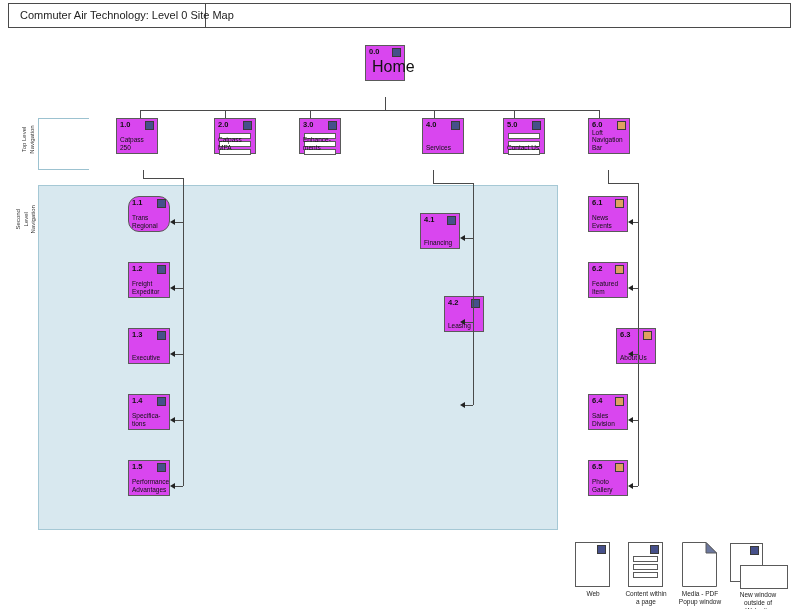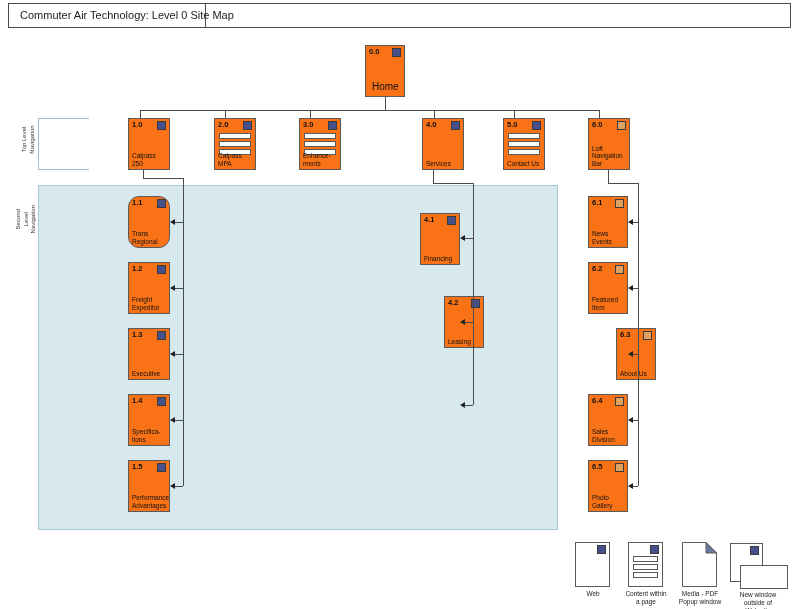--- a/index.html
+++ b/index.html
@@ -3,27 +3,27 @@
 <meta charset="utf-8">
 <style>
   html,body{margin:0;padding:0;background:#fff;}
   #canvas{position:relative;width:793px;height:609px;background:#fff;overflow:hidden;
           font-family:"Liberation Sans","DejaVu Sans",sans-serif;color:#111;}
   
   .band{position:absolute;left:8px;top:3px;width:781px;height:23px;border:1px solid #4a4a4a;background:#fff;}
   .band-divider{position:absolute;left:205px;top:3px;width:1px;height:25px;background:#4a4a4a;}
   .title{position:absolute;left:20px;top:3px;height:25px;line-height:25px;font-size:11px;color:#222;}
   
-  .node{position:absolute;width:42px;height:52px;background:#f97316;border:1px solid #5a5a5a;box-sizing:border-box;}
+  .node{position:absolute;width:42px;height:36px;background:#d946ef;border:1px solid #5a5a5a;box-sizing:border-box;}
   .nid{position:absolute;top:1px;left:3px;font-size:7.5px;font-weight:bold;color:#111;}
   .sq{position:absolute;top:2px;right:3px;width:9px;height:9px;border:1px solid #3a3a3a;box-sizing:border-box;}
   .nlabel{position:absolute;bottom:2px;left:3px;right:1px;font-size:6.5px;line-height:1.15;white-space:pre-line;color:#111;}
   .bars{position:absolute;top:14px;left:4px;right:4px;display:flex;flex-direction:column;gap:2px;}
   .bar{height:6px;border:1px solid #5a5a5a;background:#fff;box-sizing:border-box;}
-  .home-label{font-size:10px;bottom:4px;left:6px;}
+  .home-label{font-size:16px;bottom:4px;left:6px;}
   
   .top-region{position:absolute;left:38px;top:118px;width:50px;height:50px;
               border-top:1px solid #9cc2d0;border-left:1px solid #9cc2d0;border-bottom:1px solid #9cc2d0;}
   .second-region{position:absolute;left:38px;top:185px;width:520px;height:345px;
                  background:#d8e8ef;border:1px solid #a5c8d5;box-sizing:border-box;}
   .vlabel{position:absolute;font-size:6px;line-height:1.25;color:#333;text-align:center;
           white-space:pre-line;transform:rotate(-90deg);transform-origin:center;}
   
   .ln{position:absolute;background:#4a4a4a;}
   .ah{position:absolute;width:0;height:0;border-top:3px solid transparent;border-bottom:3px solid transparent;border-right:5px solid #222;}
@@ -48,21 +48,21 @@
 Level
 Navigation</div>
   <div class="second-region" style="background: rgb(216, 232, 239); border-color: rgb(165, 200, 213);"></div>
 
   <div class="node" style="left:365px;top:45px;width:40px;">
     <span class="nid">0.0</span>
     <span class="sq navy" style="background: rgb(70, 80, 138);"></span>
     <span class="nlabel home-label">Home</span>
   </div>
 
-  <div class="node" style="left:128px;top:118px;padding-left:11px;">
+  <div class="node" style="left:116px;top:118px;padding-left:11px;">
     <span class="nid">1.0</span>
     <span class="sq navy" style="background: rgb(70, 80, 138);"></span>
     <span class="nlabel">Catpass
 250</span>
   </div>
   <div class="node" style="left:214px;top:118px;">
     <span class="nid">2.0</span>
     <span class="sq navy" style="background: rgb(70, 80, 138);"></span>
     <span class="bars">
         <span class="bar"></span>

